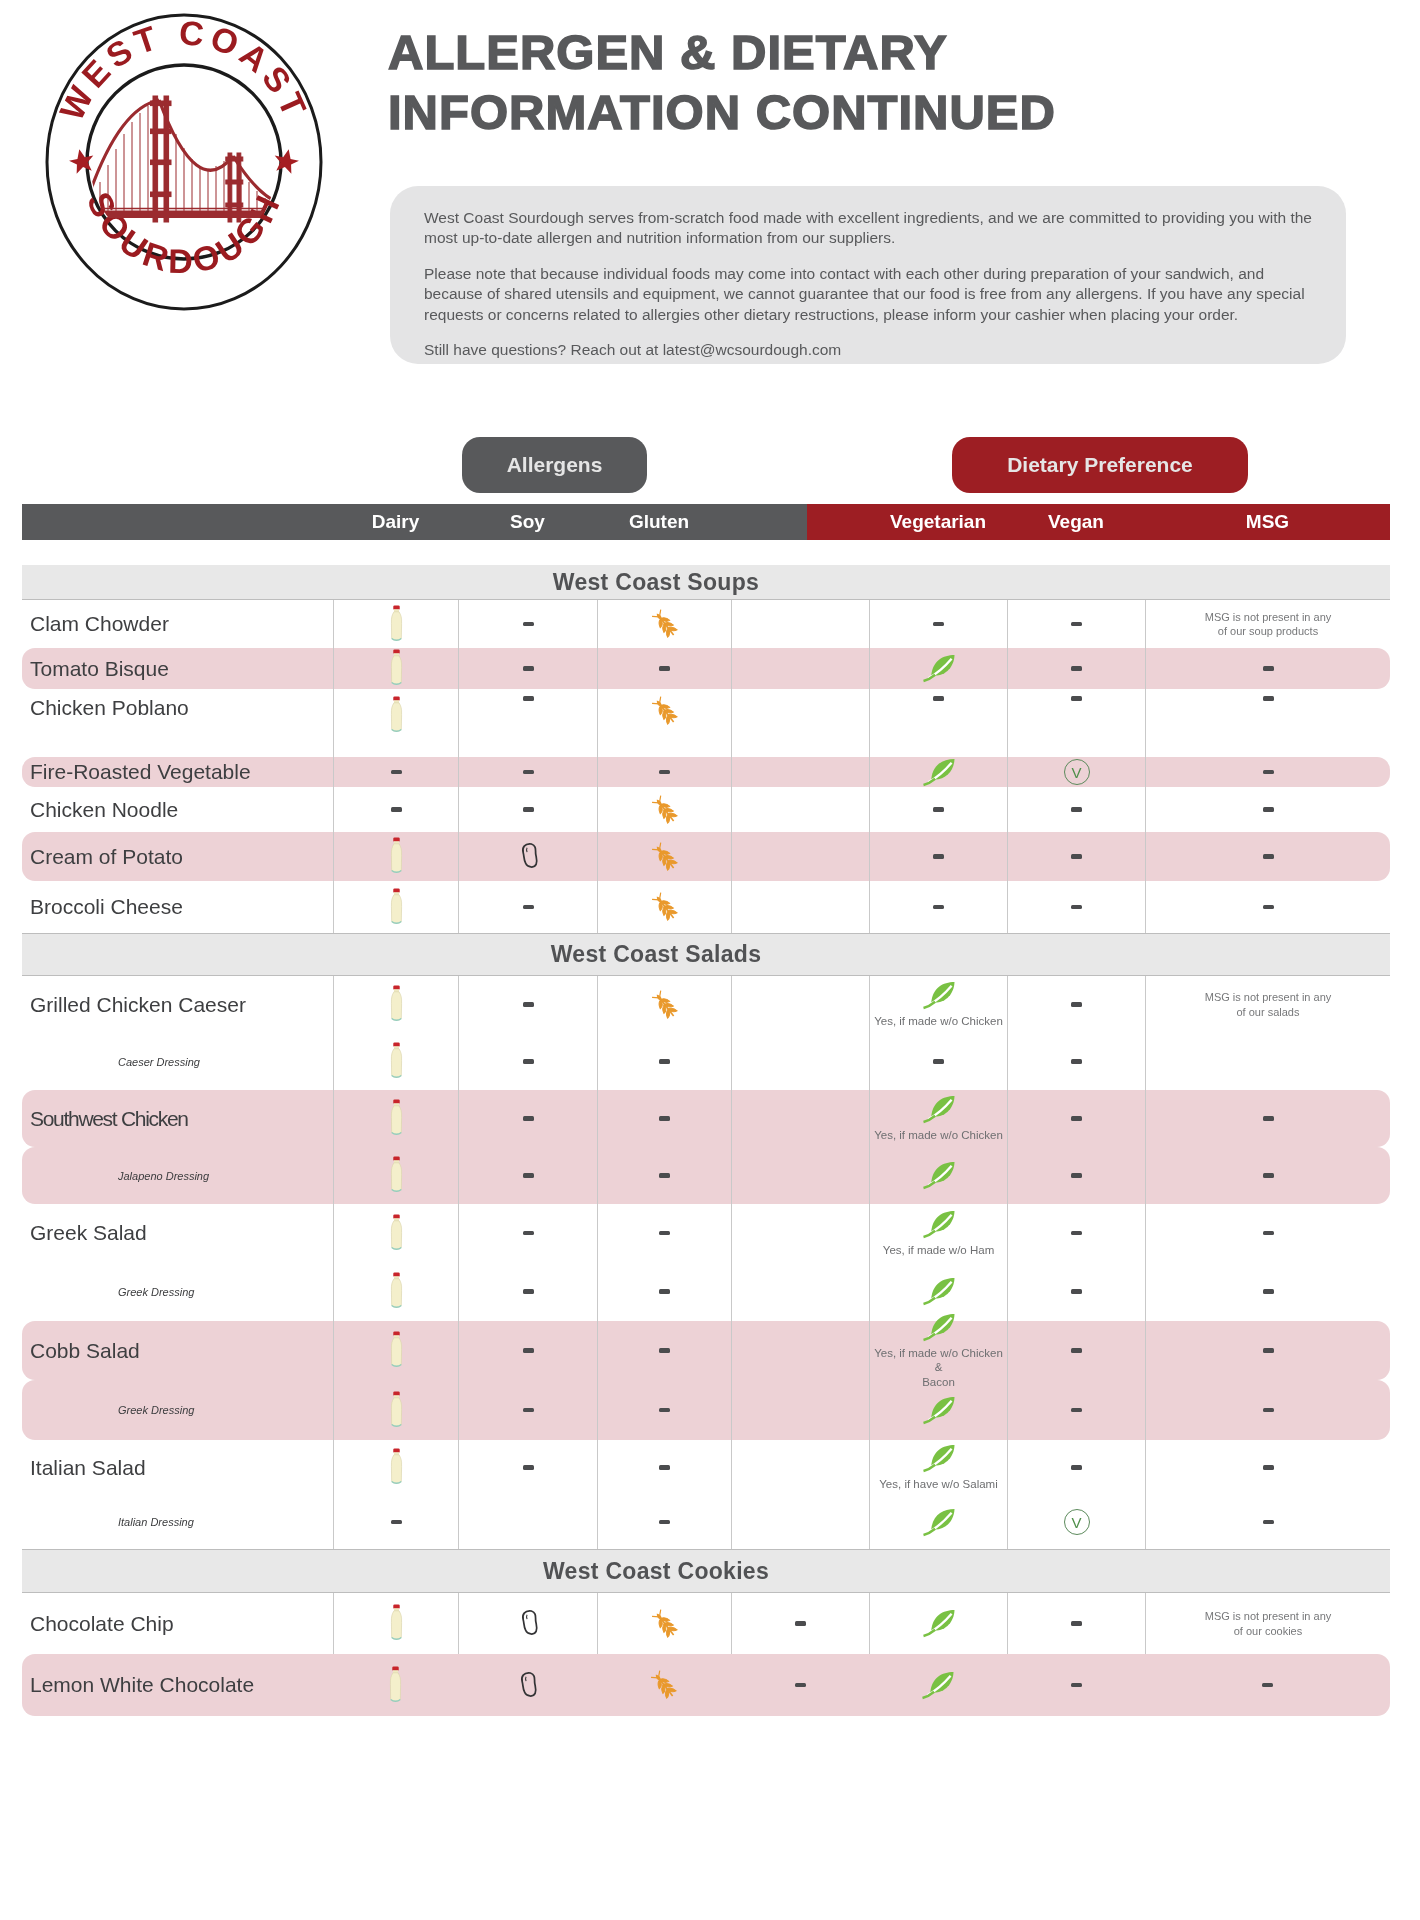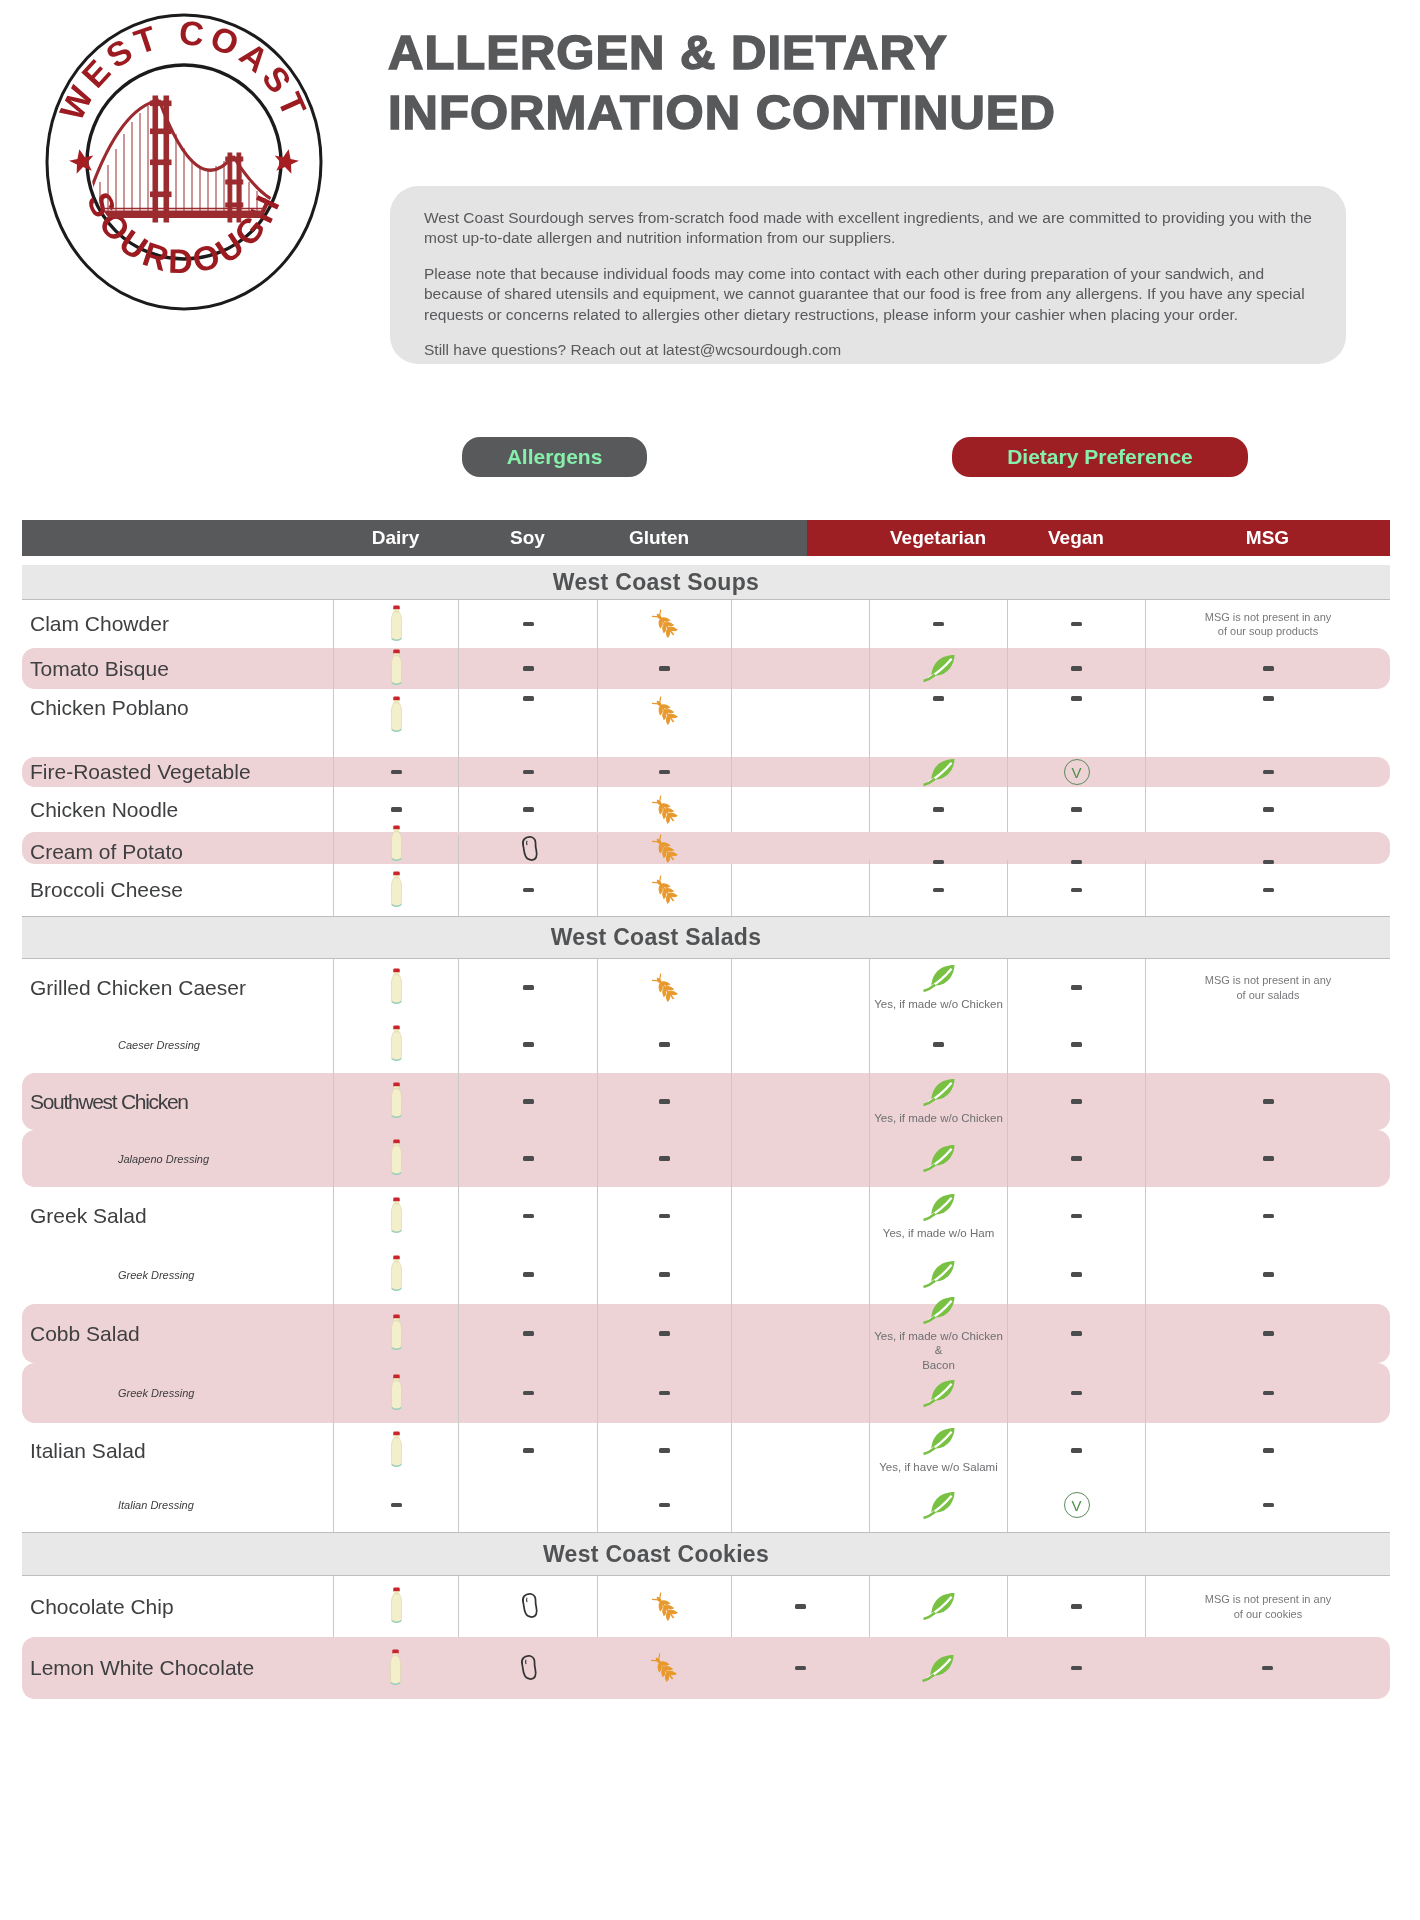--- a/index.html
+++ b/index.html
@@ -15,27 +15,27 @@
     color:#58595b;-webkit-text-stroke:1.6px #58595b;
   }
   .intro-card{
     position:absolute;left:390px;top:186px;width:956px;height:178px;box-sizing:border-box;
     background:#e4e4e5;border-radius:28px;padding:22px 34px 0 34px;
     color:#58595b;font-size:15.5px;line-height:1.32;
   }
   .intro-card p{margin:0 0 15px 0;}
   
   .pill{
-    position:absolute;top:437px;height:40px;border-radius:18px;color:#86efac;
+    position:absolute;top:437px;height:56px;border-radius:18px;color:#e5e5e5;
     font-size:21px;font-weight:bold;display:flex;align-items:center;justify-content:center;
   }
   .pill-allergens{left:462px;width:185px;background:var(--bar-gray,#58595b);}
   .pill-dietary{left:952px;width:296px;background:var(--accent-red,#9d1e23);}
   
-  .colbar{position:absolute;left:22px;top:520px;width:1368px;height:36px;}
+  .colbar{position:absolute;left:22px;top:504px;width:1368px;height:36px;}
   .colbar .half{position:absolute;top:0;height:36px;}
   .colbar .half.gray{left:0;width:785px;background:var(--bar-gray,#58595b);}
   .colbar .half.red{left:785px;width:583px;background:var(--accent-red,#9d1e23);}
   .colbar .lbl{
     position:absolute;top:0;height:36px;display:flex;align-items:center;justify-content:center;
     color:#fff;font-weight:bold;font-size:19px;
   }
   .l-dairy{left:311px;width:125px;} .l-soy{left:436px;width:139px;} .l-gluten{left:570px;width:134px;}
   .l-veg{left:847px;width:138px;}  .l-vegan{left:985px;width:138px;} .l-msg{left:1123px;width:245px;}
   
@@ -366,21 +366,21 @@
         <div class="cell c5">
           <span class="dash"></span>
         </div>
         <div class="cell c6">
           <span class="dash"></span>
         </div>
         <div class="cell c7">
           <span class="dash"></span>
         </div>
       </div>
-      <div class="trow pink" style="height: 32px; align-items: flex-end;">
+      <div class="trow pink" style="height: 49px;">
         <div class="cell c0">
           <span class="name-main">Cream of Potato</span>
         </div>
         <div class="cell c1">
           <span>
             <svg width="17" height="39" viewBox="0 0 20 46">
     <rect x="6.2" y="0.5" width="7.6" height="5" rx="1.5" fill="#c8242b"></rect>
     <rect x="7" y="5" width="6" height="3.5" fill="#efe9c2"></rect>
     <path d="M7 8 C4.5 12 3.8 15 4 22 L4.3 39 C4.3 42.5 15.7 42.5 15.7 39 L16 22 C16.2 15 15.5 12 13 8 Z" fill="#f4efcb" stroke="#dcd5ae" stroke-width="0.8"></path>
     <path d="M4.3 39.5 C8 42.3 12 42.3 15.7 39.5" stroke="#93cebf" stroke-width="1.6" fill="none"></path>

